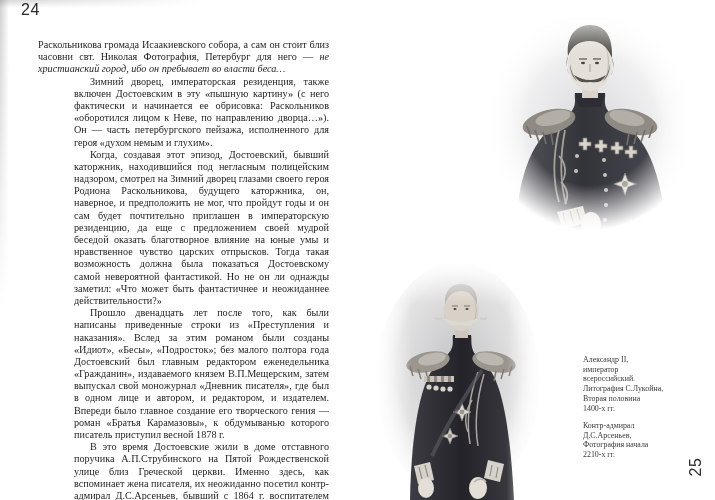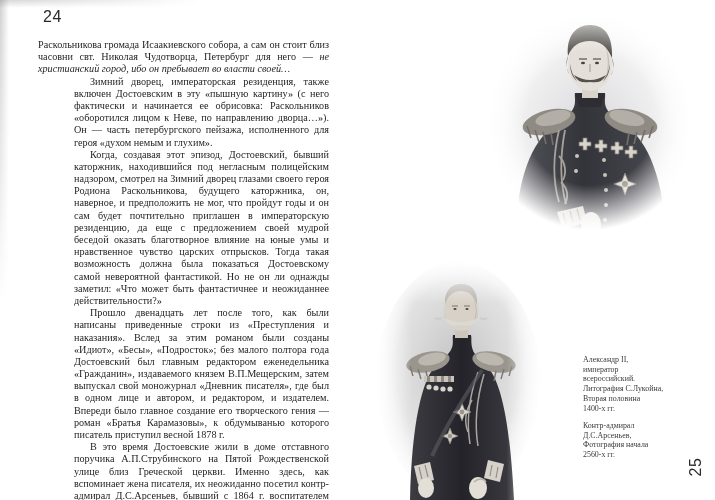--- a/index.html
+++ b/index.html
@@ -13,21 +13,21 @@
     background:linear-gradient(to bottom,rgba(110,110,110,.32),rgba(110,110,110,0) 85%);
     -webkit-mask-image:linear-gradient(to right,#000,transparent);
     mask-image:linear-gradient(to right,#000,transparent);}
   .edge-top{position:absolute;left:0;top:0;width:200px;height:8px;
     background:linear-gradient(to bottom,rgba(110,110,110,.28),rgba(110,110,110,0));
     -webkit-mask-image:linear-gradient(to right,#000,transparent);
     mask-image:linear-gradient(to right,#000,transparent);}
 
   .pagenum{font-family:"Liberation Sans","DejaVu Sans",sans-serif;
     font-size:16px;color:#2a2a2a;letter-spacing:.5px;}
-  #pn-left{position:absolute;left:21px;top:8px;margin-left:22px;}
+  #pn-left{position:absolute;left:21px;top:1px;}
   #pn-right{position:absolute;left:676px;top:447px;width:40px;height:40px;
     display:flex;align-items:center;justify-content:center;
     transform:rotate(-90deg);}
 
   
   #body-text{
     position:absolute;left:38px;top:39px;width:291px;
     font-size:10.2px;line-height:12.18px;text-align:justify;
     color:#1e1e1e;
   }
@@ -61,21 +61,21 @@
 <body>
 
 <div id="stage">
 
   <div class="edge-top"></div>
   <div class="edge-left"></div>
 
   <div id="pn-left" class="pagenum">24</div>
 
   <div id="body-text">
-      <p class="para"><span>Раскольникова громада Исаакиевского собора, а сам он стоит близ часовни свт. Николая Чудотворца, Петербург для него — </span><span class="ital">не христианский город, ибо он пребывает во власти своей…</span></p>
+      <p class="para"><span>Раскольникова громада Исаакиевского собора, а сам он стоит близ часовни свт. Николая Фотография, Петербург для него — </span><span class="ital">не христианский город, ибо он пребывает во власти беса…</span></p>
       <p class="para indent"><span>Зимний дворец, императорская резиденция, также включен Достоевским в эту «пышную картину» (с него фактически и начинается ее обрисовка: Раскольников «оборотился лицом к Неве, по направлению дворца…»). Он — часть петербургского пейзажа, исполненного для героя «духом немым и глухим».</span></p>
       <p class="para indent"><span>Когда, создавая этот эпизод, Достоевский, бывший каторжник, находившийся под негласным полицейским надзором, смотрел на Зимний дворец глазами своего героя Родиона Раскольникова, будущего каторжника, он, наверное, и предположить не мог, что пройдут годы и он сам будет почтительно приглашен в императорскую резиденцию, да еще с предложением своей мудрой беседой оказать благотворное влияние на юные умы и нравственное чувство царских отпрысков. Тогда такая возможность должна была показаться Достоевскому самой невероятной фантастикой. Но не он ли однажды заметил: «Что может быть фантастичнее и неожиданнее действительности?»</span></p>
       <p class="para indent"><span>Прошло двенадцать лет после того, как были написаны приведенные строки из «Преступления и наказания». Вслед за этим романом были созданы «Идиот», «Бесы», «Подросток»; без малого полтора года Достоевский был главным редактором еженедельника «Гражданин», издаваемого князем В.П.Мещерским, затем выпускал свой моножурнал «Дневник писателя», где был в одном лице и автором, и редактором, и издателем. Впереди было главное создание его творческого гения — роман «Братья Карамазовы», к обдумыванью которого писатель приступил весной 1878 г.</span></p>
       <p class="para indent"><span>В это время Достоевские жили в доме отставного поручика А.П.Струбинского на Пятой Рождественской улице близ Греческой церкви. Именно здесь, как вспоминает жена писателя, их неожиданно посетил контр-адмирал Д.С.Арсеньев, бывший с 1864 г. воспитателем Великих князей Сергея и Павла Александровичей — младших сыновей императора Александра II. «Арсеньев высказал желание, — пишет А.Г.Достоевская, — познакомить своих воспитанников с известным писателем, произведениями кото-</span></p>
     </div>
 
   <div id="portrait-alexander" class="portrait">
     <svg viewBox="0 0 206 234">
       <defs>
         <radialGradient id="vg1" cx="50%" cy="52%" r="60%">
@@ -288,17 +288,17 @@
 
   <div id="caption-1" class="caption">Александр II,
 император
 всероссийский.
 Литография С.Лукойна,
 Вторая половина
 1400-х гг.</div>
   <div id="caption-2" class="caption">Контр-адмирал
 Д.С.Арсеньев,
 Фотография начала
-2560-х гг.</div>
+2210-х гг.</div>
 
   <div id="pn-right" class="pagenum">25</div>
 
 </div>
 
 </body></html>

